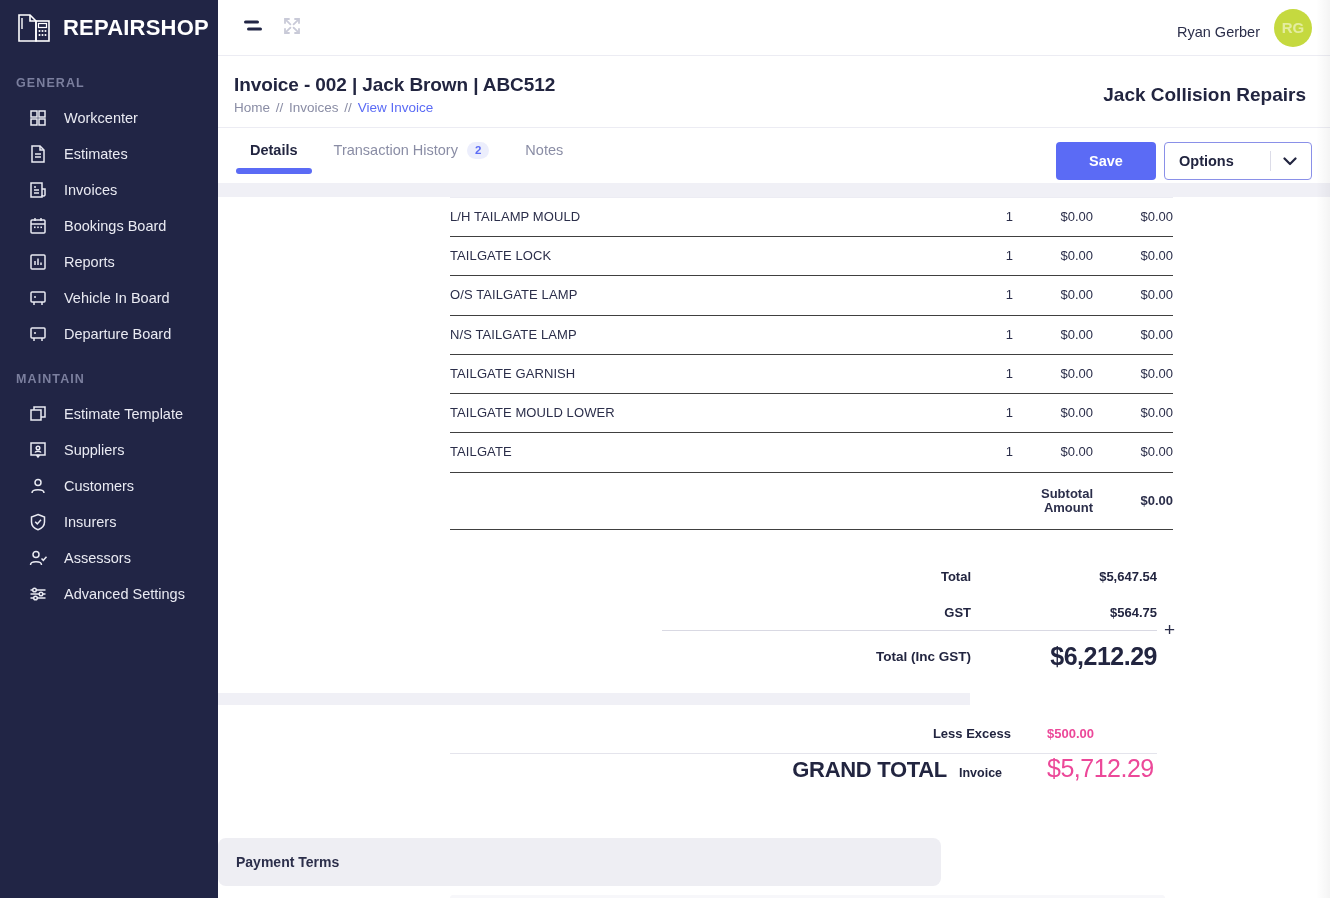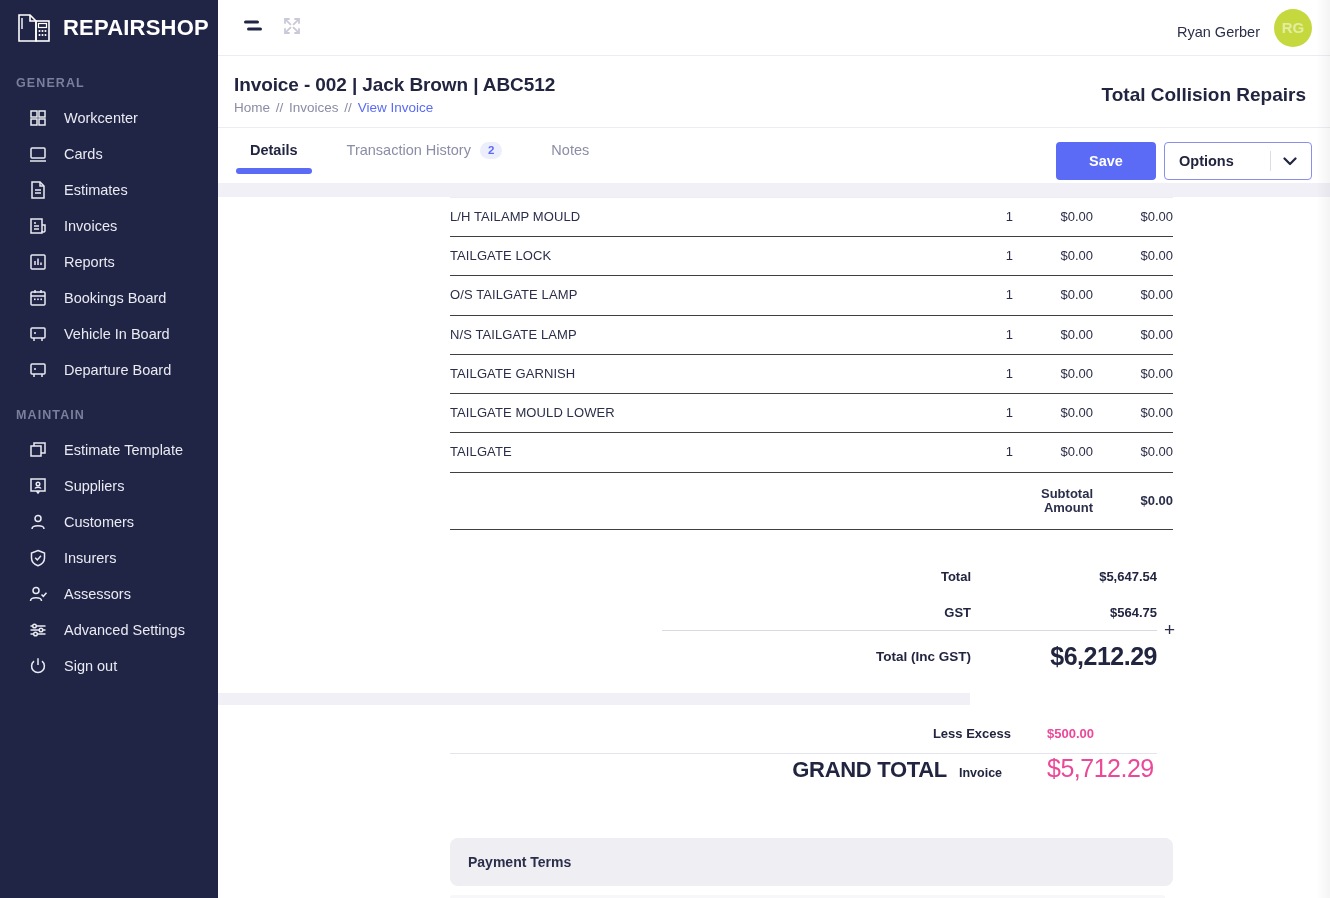--- a/index.html
+++ b/index.html
@@ -89,21 +89,21 @@
   .company-name {
     font-size: 19px; font-weight: 700; color: #222540;
     align-self: center; padding-top: 4px; white-space: nowrap;
   }
 
   .tabsbar {
     display: flex; align-items: flex-start;
     padding: 14px 18px 0 16px;
     position: relative; height: 55px;
   }
-  .tabs { display: flex; align-items: center; gap: 17px; }
+  .tabs { display: flex; align-items: center; gap: 4px; }
   .tab {
     position: relative; font-size: 14.5px; color: #8a8da5;
     padding: 0 16px 16px 16px; cursor: pointer; line-height: 1;
     display: flex; align-items: center; gap: 9px;
   }
   .tab.active { color: #222540; font-weight: 700; }
   .tab.active .tab-underline {
     position: absolute; left: 2px; right: 2px; bottom: 0;
     height: 6px; background: #5b6bf5; border-radius: 4px;
   }
@@ -200,21 +200,21 @@
   }
   .grow.total-row .gsub {
     font-size: 12.5px; font-weight: 700; color: #222540;
     padding-left: 12px; width: 100px; text-align: left;
   }
   .grow.total-row .gval {
     font-size: 25px; font-weight: 400; letter-spacing: -.5px; width: 110px;
   }
 
   .payment-card {
-    width: 723px; margin-left: 232px; margin-top: 28px;
+    width: 723px; margin-top: 28px;
     background: #eeeef3; border-radius: 8px;
     height: 48px; display: flex; align-items: center; padding-left: 18px;
   }
   .payment-card .pc-title { font-size: 14px; font-weight: 700; color: #2b2e4a; }
   .payment-strip {
     width: 715px; margin-left: 232px; margin-top: 9px;
     height: 16px; background: #f7f7fa; border-radius: 3px;
   }
 </style>
 </head>
@@ -250,29 +250,20 @@
         <svg viewBox="0 0 20 20" fill="none" stroke="#e9eaf2" stroke-width="1.5">
           <rect x="3" y="3" width="6" height="6"></rect>
             <rect x="11" y="3" width="6" height="6"></rect>
           <rect x="3" y="11" width="6" height="6"></rect>
             <rect x="11" y="11" width="6" height="6"></rect>
         </svg>
       </span>
       <span class="nav-label">Workcenter</span>
     </div>
 
-    <div class="nav-item">
-      <span class="nav-icon">
-        <svg viewBox="0 0 20 20" fill="none" stroke="#e9eaf2" stroke-width="1.5">
-          <rect x="3" y="4" width="14" height="10" rx="1"></rect>
-            <path d="M2 17 L18 17"></path>
-        </svg>
-      </span>
-      <span class="nav-label">Cards</span>
-    </div>
 
     <div class="nav-item">
       <span class="nav-icon">
         <svg viewBox="0 0 20 20" fill="none" stroke="#e9eaf2" stroke-width="1.5">
           <path d="M4 2 L12 2 L16 6 L16 18 L4 18 Z"></path>
             <path d="M12 2 L12 6 L16 6"></path>
           <path d="M7 10 L13 10"></path>
             <path d="M7 13 L13 13"></path>
         </svg>
       </span>
@@ -283,52 +274,52 @@
       <span class="nav-icon">
         <svg viewBox="0 0 20 20" fill="none" stroke="#e9eaf2" stroke-width="1.5">
           <rect x="3" y="3" width="11" height="14"></rect>
           <path d="M6 7 L8 7"></path>
             <path d="M6 10 L11 10"></path>
             <path d="M6 13 L11 13"></path>
           <path d="M14 9 L17 9 L17 15 A1.6 1.6 0 0 1 14 15"></path>
         </svg>
       </span>
       <span class="nav-label">Invoices</span>
-    </div>
-
-    <div class="nav-item">
-      <span class="nav-icon">
-        <svg viewBox="0 0 20 20" fill="none" stroke="#e9eaf2" stroke-width="1.5">
-          <rect x="3" y="3" width="14" height="14" rx="1"></rect>
-          <path d="M7 13 L7 9"></path>
-            <path d="M10 13 L10 6.5"></path>
-            <path d="M13 13 L13 10.5"></path>
-        </svg>
-      </span>
-      <span class="nav-label">Reports</span>
     </div>
 
     <div class="nav-item">
       <span class="nav-icon">
         <svg viewBox="0 0 20 20" fill="none" stroke="#e9eaf2" stroke-width="1.5">
           <rect x="3" y="4" width="14" height="13" rx="1"></rect>
             <path d="M3 8 L17 8"></path>
           <path d="M7 2 L7 5"></path>
             <path d="M13 2 L13 5"></path>
           <rect x="6" y="10.5" width="1.6" height="1.6" fill="#e9eaf2" stroke="none"></rect>
           <rect x="9.2" y="10.5" width="1.6" height="1.6" fill="#e9eaf2" stroke="none"></rect>
           <rect x="12.4" y="10.5" width="1.6" height="1.6" fill="#e9eaf2" stroke="none"></rect>
         </svg>
       </span>
       <span class="nav-label">Bookings Board</span>
     </div>
 
     <div class="nav-item">
       <span class="nav-icon">
         <svg viewBox="0 0 20 20" fill="none" stroke="#e9eaf2" stroke-width="1.5">
+          <rect x="3" y="3" width="14" height="14" rx="1"></rect>
+          <path d="M7 13 L7 9"></path>
+            <path d="M10 13 L10 6.5"></path>
+            <path d="M13 13 L13 10.5"></path>
+        </svg>
+      </span>
+      <span class="nav-label">Reports</span>
+    </div>
+
+    <div class="nav-item">
+      <span class="nav-icon">
+        <svg viewBox="0 0 20 20" fill="none" stroke="#e9eaf2" stroke-width="1.5">
           <rect x="3" y="4" width="14" height="10" rx="1"></rect>
           <circle cx="7" cy="9" r="1" fill="#e9eaf2" stroke="none"></circle>
           <path d="M6 17 L6 14"></path>
             <path d="M14 17 L14 14"></path>
         </svg>
       </span>
       <span class="nav-label">Vehicle In Board</span>
     </div>
 
     <div class="nav-item">
@@ -405,29 +396,20 @@
             <path d="M2.5 10 L17.5 10"></path>
             <path d="M2.5 14 L17.5 14"></path>
           <circle cx="6.5" cy="6" r="1.8" fill="#212545"></circle>
           <circle cx="13" cy="10" r="1.8" fill="#212545"></circle>
           <circle cx="7.5" cy="14" r="1.8" fill="#212545"></circle>
         </svg>
       </span>
       <span class="nav-label">Advanced Settings</span>
     </div>
 
-    <div class="nav-item">
-      <span class="nav-icon">
-        <svg viewBox="0 0 20 20" fill="none" stroke="#e9eaf2" stroke-width="1.5">
-          <path d="M6 5.2 A6.4 6.4 0 1 0 14 5.2"></path>
-            <path d="M10 2.2 L10 9"></path>
-        </svg>
-      </span>
-      <span class="nav-label">Sign out</span>
-    </div>
   </aside>
 
   <div class="main">
 
     <div class="topbar">
       <div class="topbar-icons">
         <span class="icon-btn">
           <svg width="22" height="18" viewBox="0 0 22 18" fill="none">
             <rect x="2" y="3.5" width="15" height="3" rx="1.5" fill="#212545"></rect>
             <rect x="5" y="10.5" width="15" height="3" rx="1.5" fill="#212545"></rect>
@@ -457,21 +439,21 @@
       <div class="pagehead-left">
         <div class="page-title">Invoice - 002 | Jack Brown | ABC512</div>
         <div class="breadcrumb">
           <span class="crumb">Home</span>
           <span class="sep">//</span>
           <span class="crumb">Invoices</span>
           <span class="sep">//</span>
           <span class="crumb-active">View Invoice</span>
         </div>
       </div>
-      <div class="company-name">Total Collision Repairs</div>
+      <div class="company-name">Jack Collision Repairs</div>
     </div>
 
     <div class="tabsbar">
       <div class="tabs">
         <div class="tab active">
           <span>Details</span>
           <span class="tab-underline"></span>
         </div>
         <div class="tab">
           <span>Transaction History</span>

